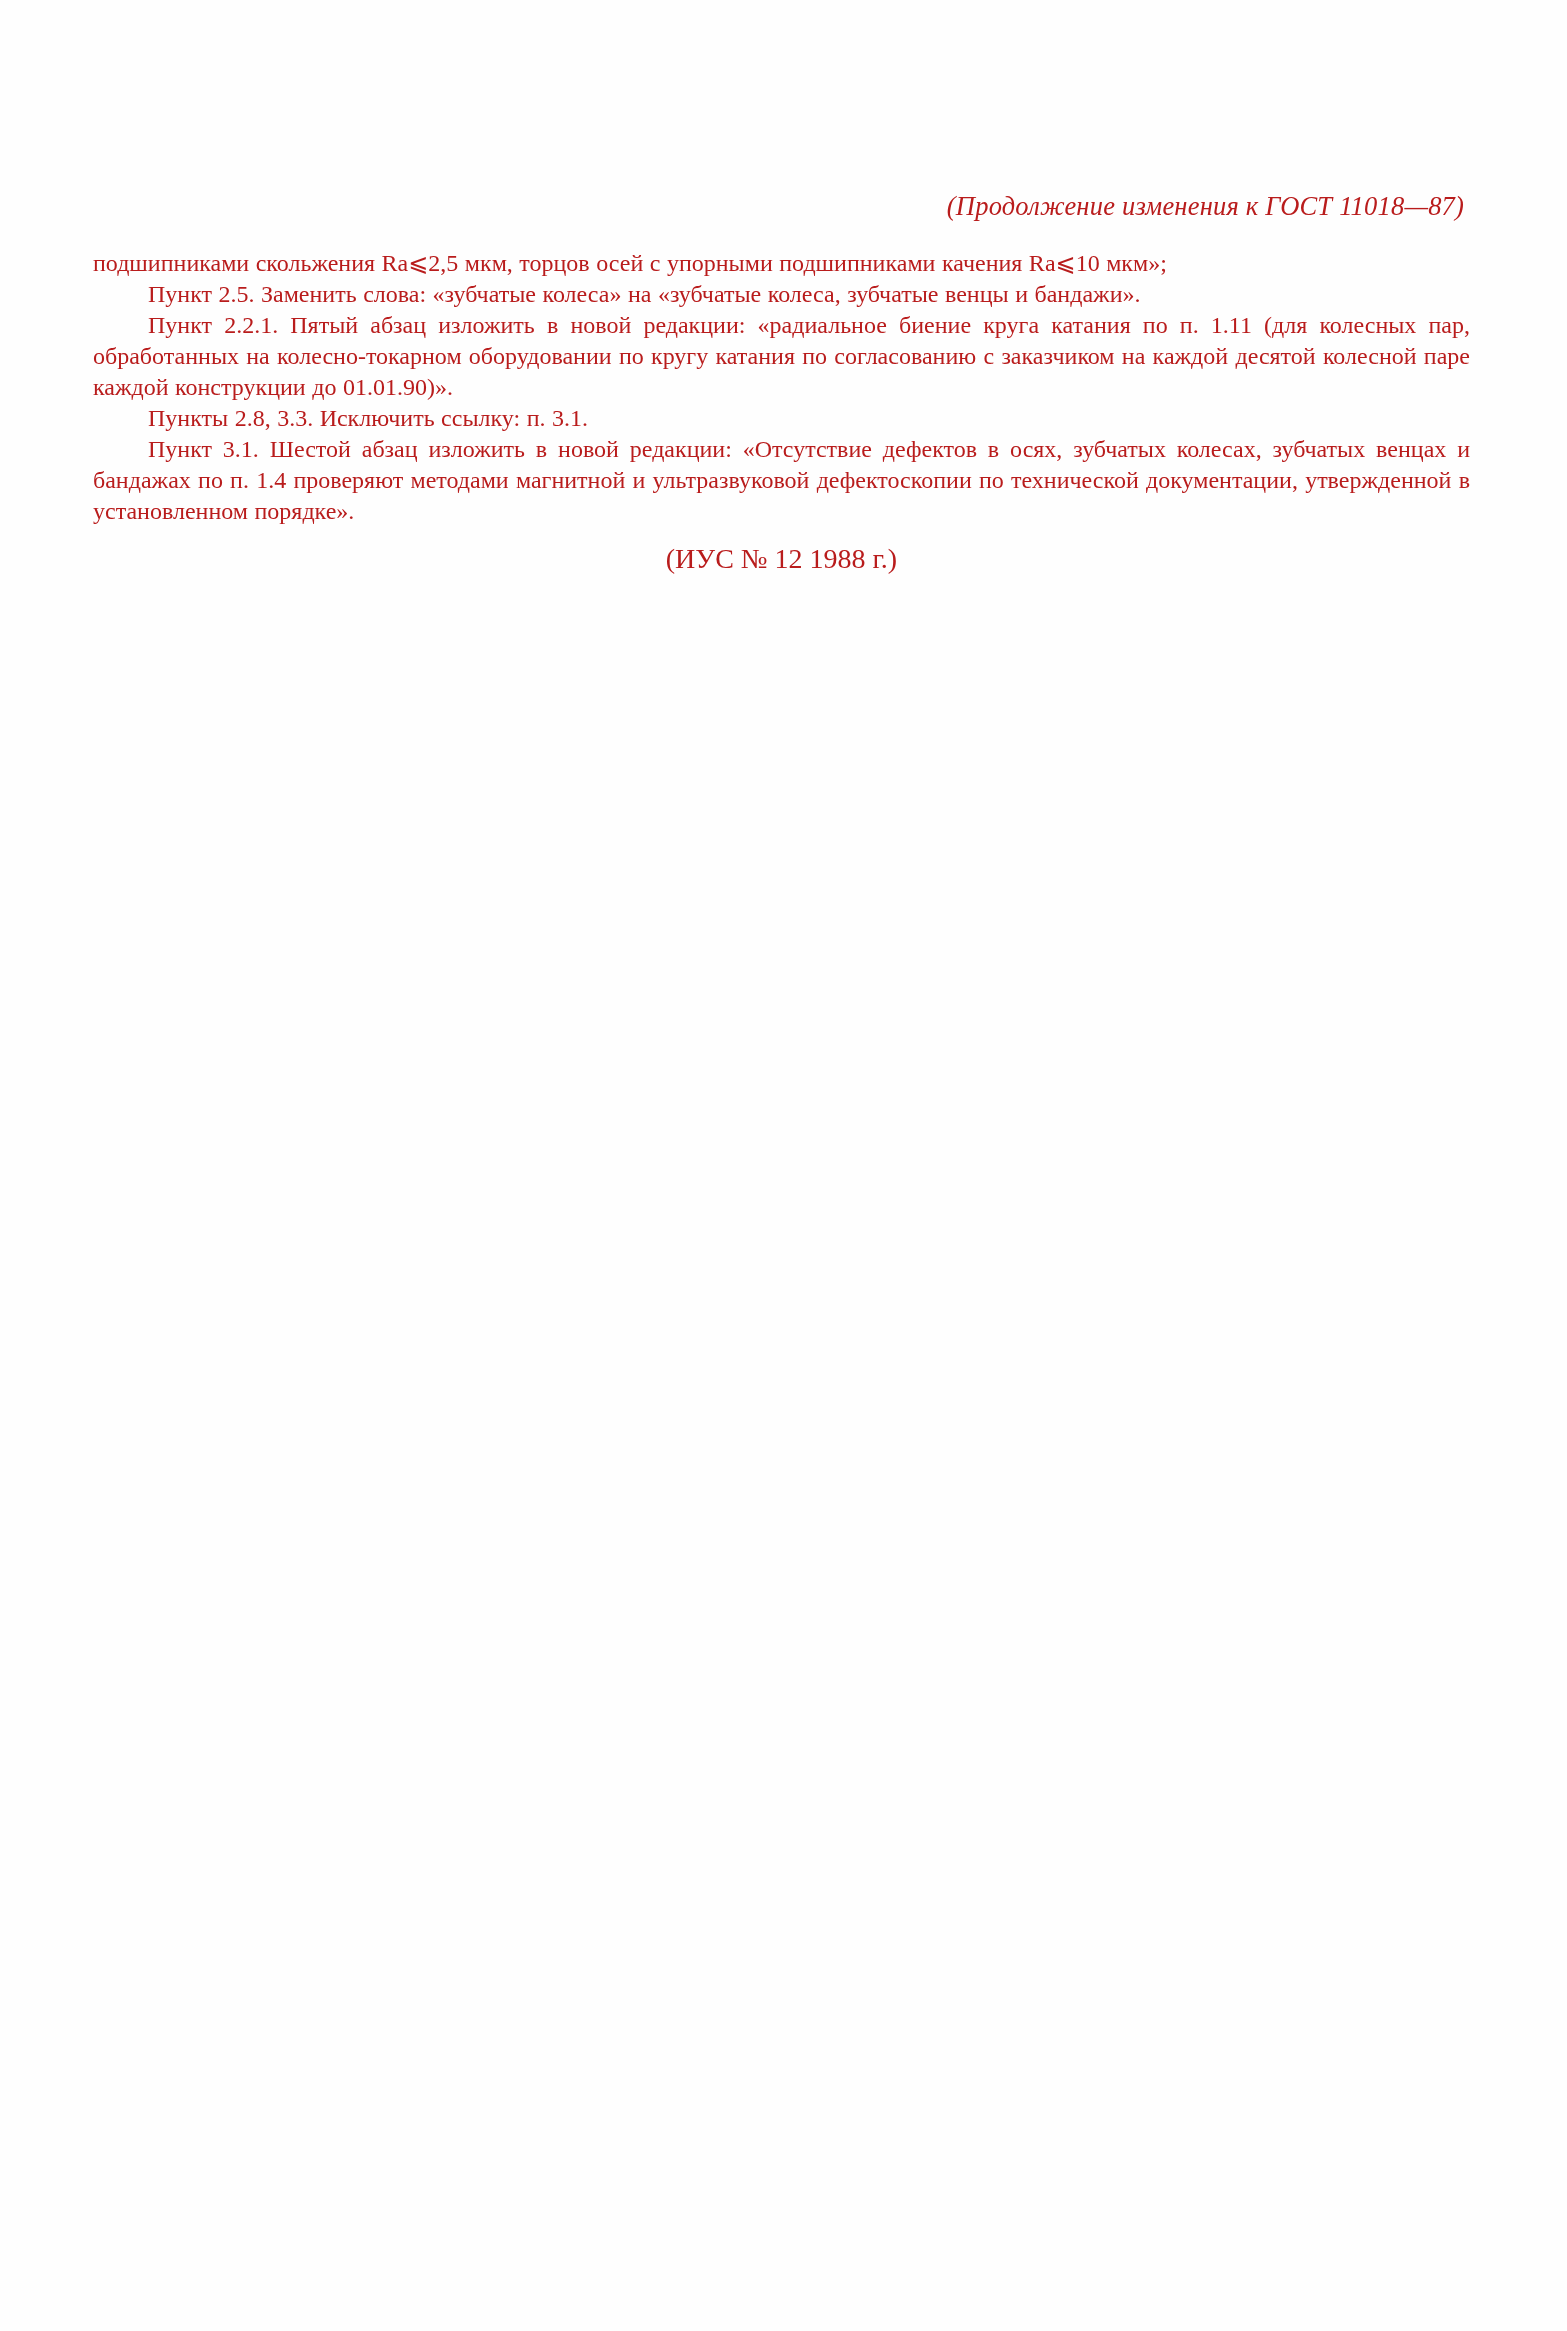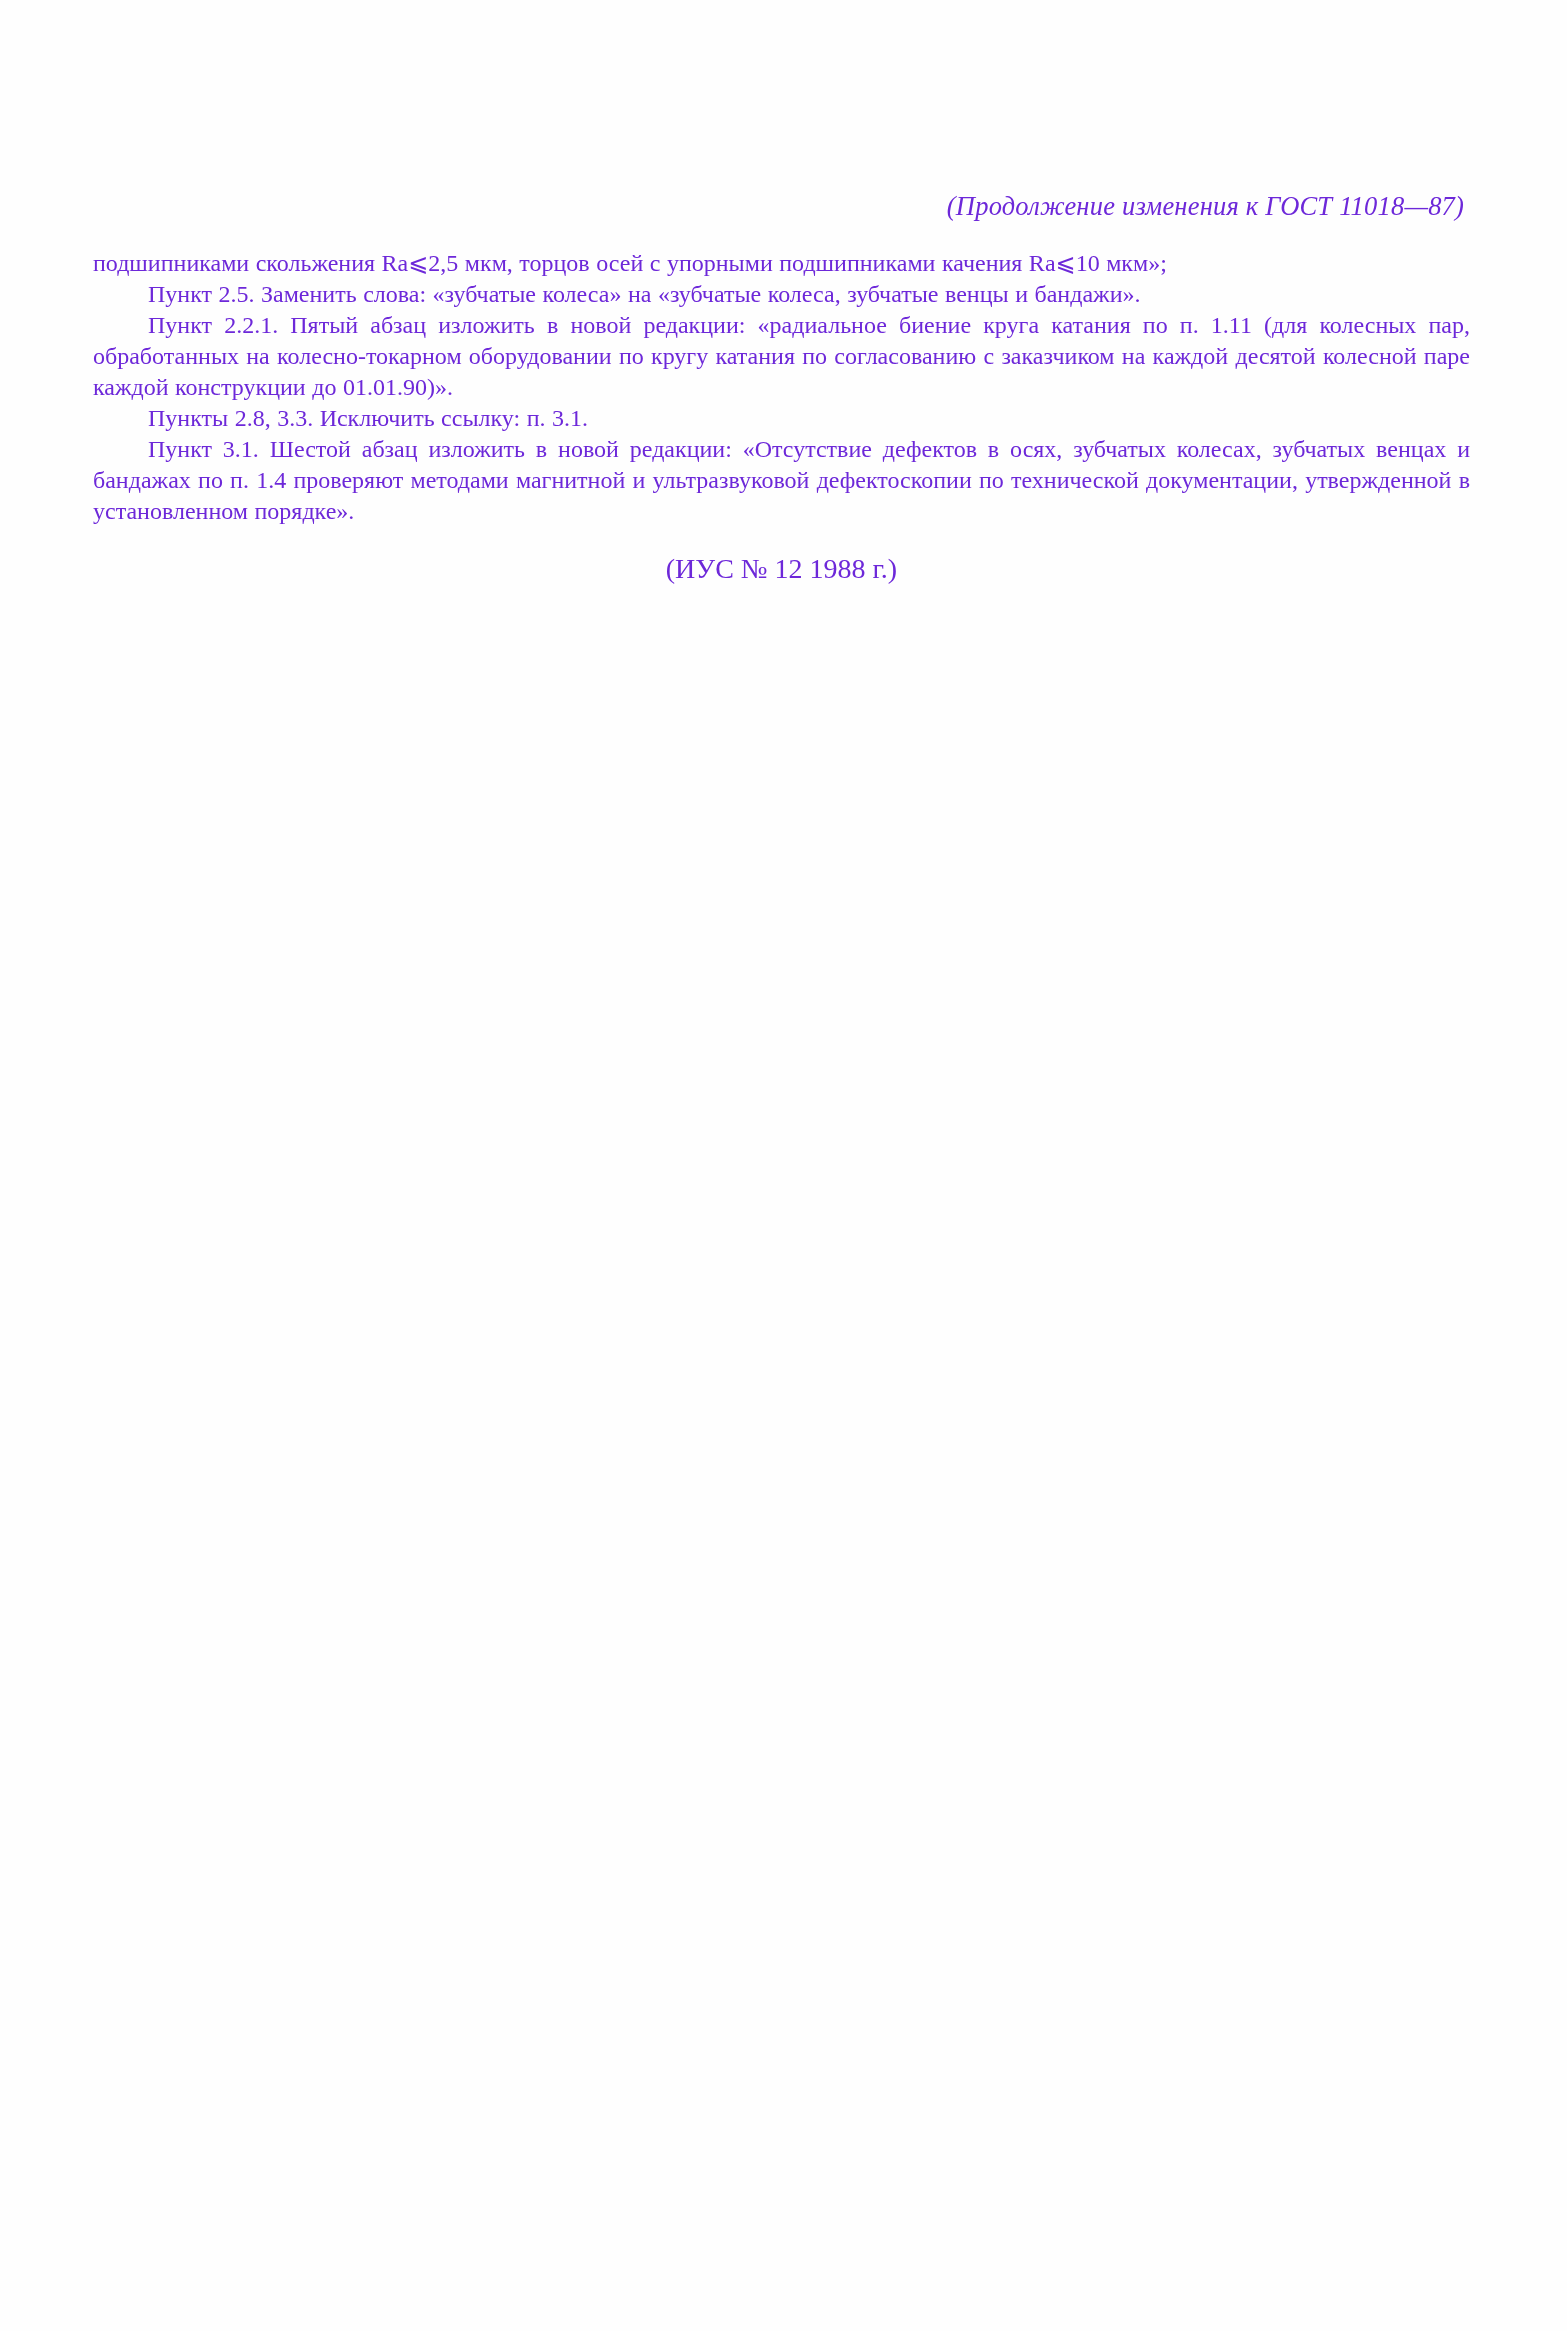--- a/index.html
+++ b/index.html
@@ -6,21 +6,21 @@
     margin: 0;
     padding: 0;
     background: #ffffff;
   }
   .page {
     position: relative;
     width: 1567px;
     height: 2332px;
     background: #fefefe;
     font-family: "Liberation Serif", serif;
-    color: #6d28d9;
+    color: #b91c1c;
     overflow: hidden;
   }
   .content {
     position: absolute;
     left: 93px;
     top: 191px;
     width: 1377px;
   }
   .header-line {
     text-align: right;
@@ -40,21 +40,21 @@
   }
   .para.indent {
     text-indent: 55px;
   }
   .para.hang {
     text-indent: 0;
   }
   .center {
     text-align: center;
     font-size: 28px;
-    margin-top: 24px;
+    margin-top: 14px;
     line-height: 1.3;
   }
   
   .para { -webkit-font-smoothing: none; }
 </style>
 </head>
 <body>
 
 <div class="page">
   <div class="content">

